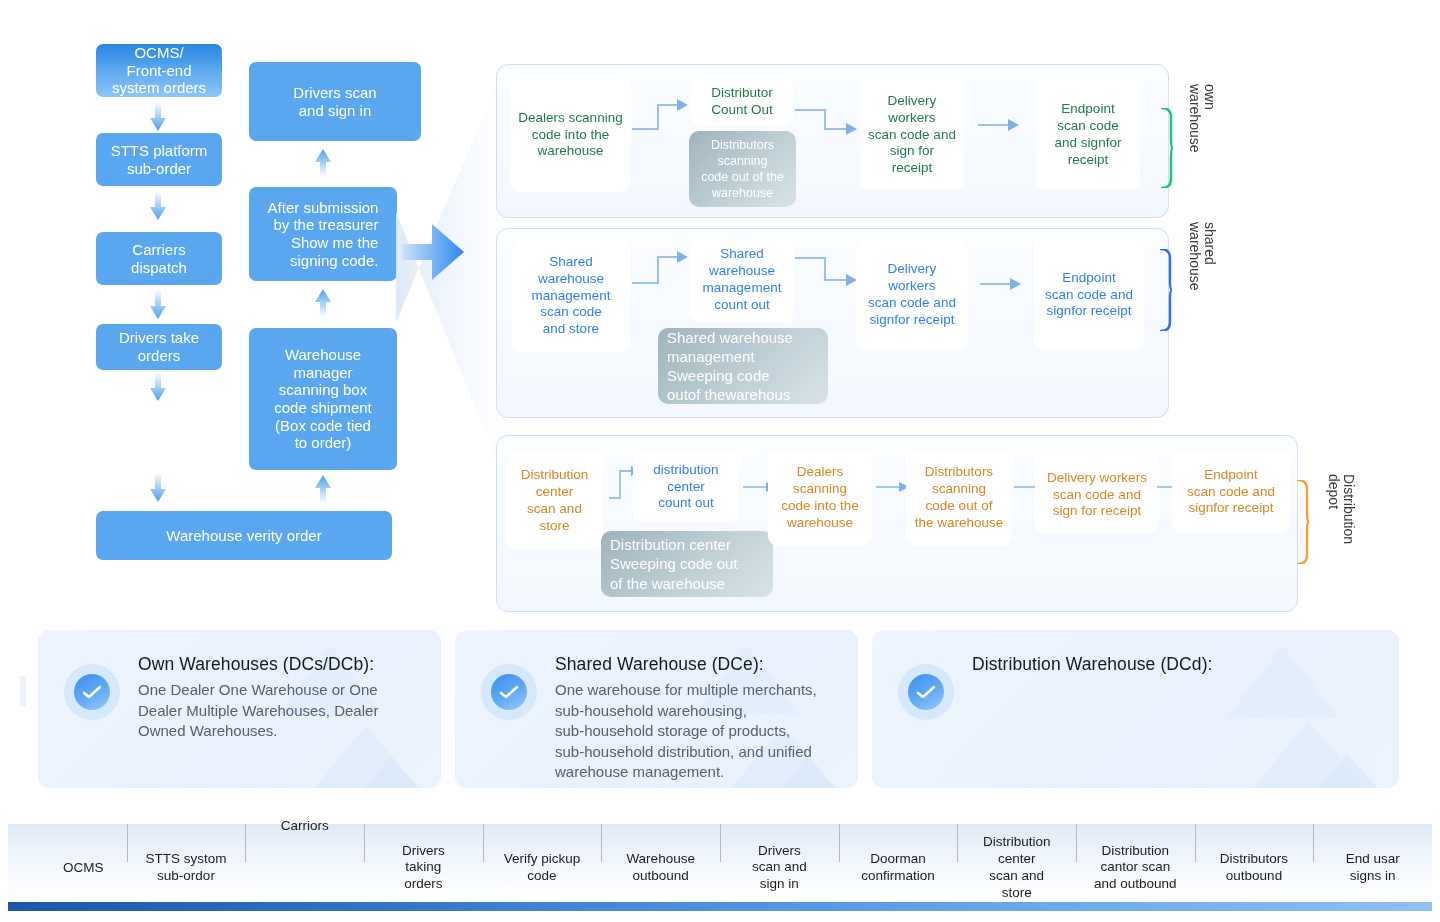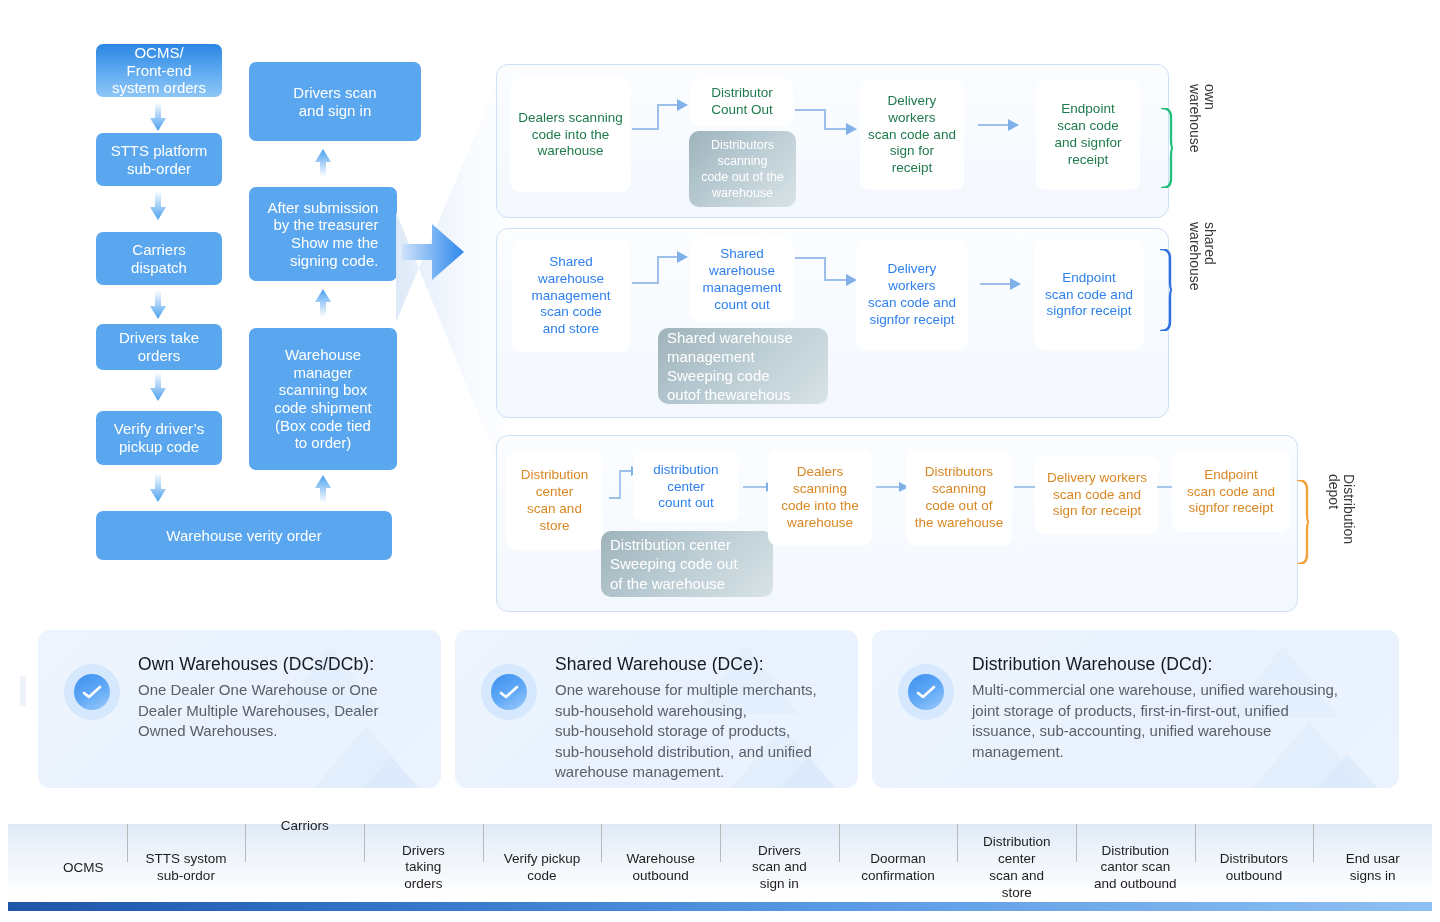--- a/index.html
+++ b/index.html
@@ -162,21 +162,20 @@
       </svg>
   </div>
 
   <div class="bluebox" style="left:96px; top:324px; width:126px; height:46px;">Drivers take<br>orders</div>
   <div class="darrow" style="left:148px; top:372px;">
     <svg width="20" height="30" viewBox="0 0 20 30">
         <path d="M7 0 h6 v16 h5 L10 29 L2 16 h5 z" fill="url(#ga1)"></path>
       </svg>
   </div>
 
-  <div class="bluebox" style="left:96px; top:411px; width:126px; height:54px;">Verify driver’s<br>pickup code</div>
   <div class="darrow" style="left:148px; top:473px;">
     <svg width="20" height="30" viewBox="0 0 20 30">
         <path d="M7 0 h6 v16 h5 L10 29 L2 16 h5 z" fill="url(#ga1)"></path>
       </svg>
   </div>
 
   <div class="bluebox" style="left:96px; top:511px; width:296px; height:49px; font-size:15px;">Warehouse  verity order</div>
 
   <div class="bluebox" style="left:249px; top:62px; width:172px; height:79px;">Drivers scan<br>and sign in</div>
   <div class="uarrow" style="left:313px; top:148px;">
@@ -410,21 +409,20 @@
       <path d="M5 94 L62 22 L118 94 Z" fill="#dceafc" opacity="0.85"></path>
     </svg>
     <div class="cardicon">
       <div class="inner">
         <svg width="20" height="14" viewBox="0 0 20 14">
             <path d="M2 8 L7 12 L18 2" stroke="#ffffff" stroke-width="2.6" fill="none" stroke-linecap="round" stroke-linejoin="round"></path>
           </svg>
       </div>
     </div>
     <div class="cardtitle">Distribution Warehouse (DCd):</div>
-    <div class="carddesc">Multi-commercial one warehouse, unified warehousing,<br>joint storage of products, first-in-first-out, unified<br>issuance, sub-accounting, unified warehouse<br>management.</div>
   </div>
 
   <div id="timeband"></div>
   <div id="timeline-ticks">
       <div class="tick" style="left: 126.667px; top: 824px;"></div>
       <div class="tick" style="left: 245.333px; top: 824px;"></div>
       <div class="tick" style="left: 364px; top: 824px;"></div>
       <div class="tick" style="left: 482.667px; top: 824px;"></div>
       <div class="tick" style="left: 601.333px; top: 824px;"></div>
       <div class="tick" style="left: 720px; top: 824px;"></div>

